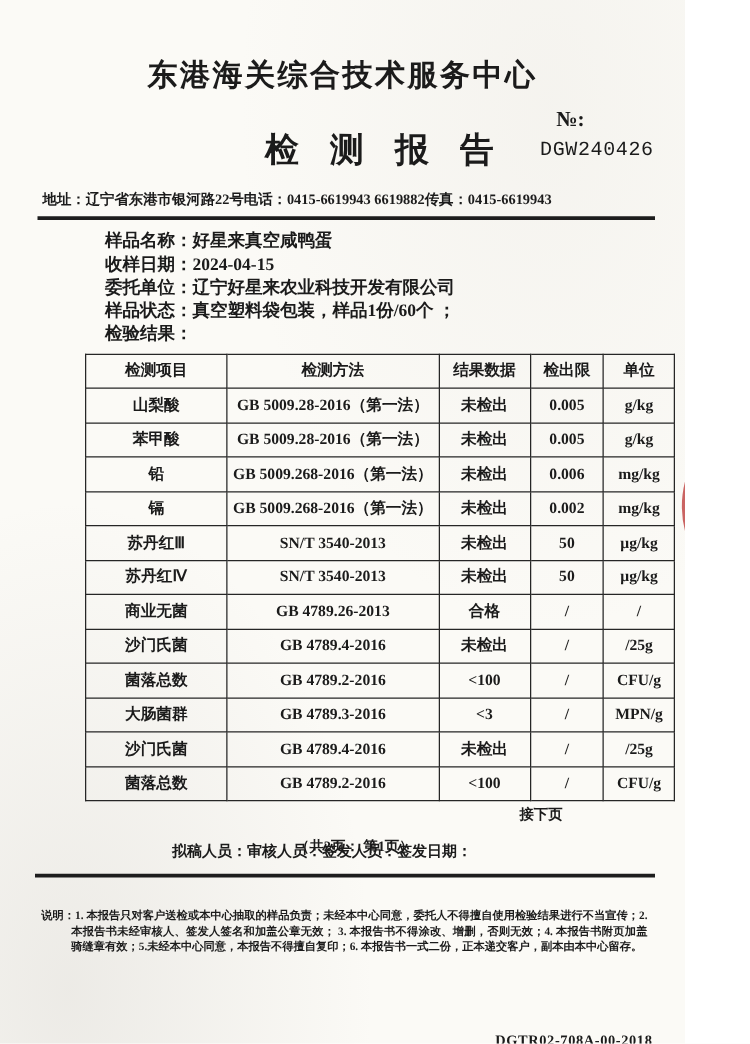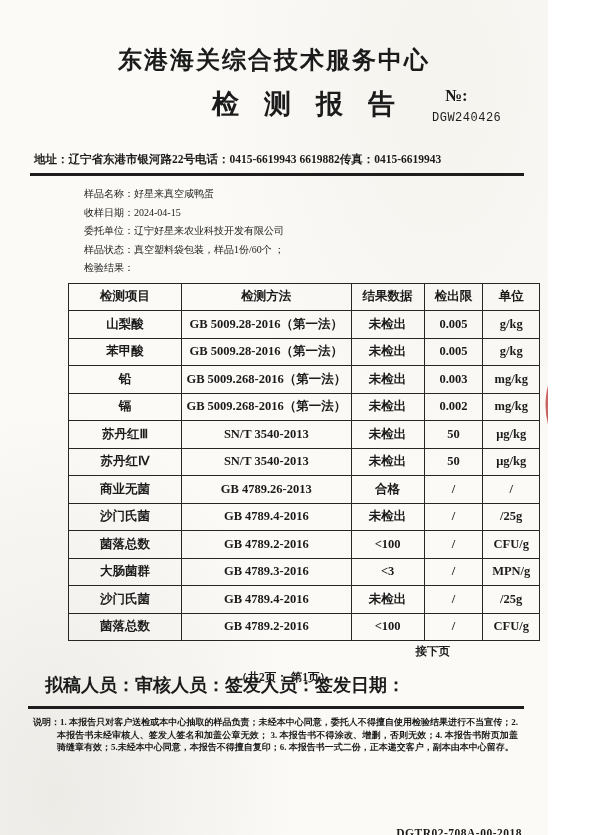--- a/index.html
+++ b/index.html
@@ -13,59 +13,59 @@
     overflow:hidden;
     font-family:"Liberation Serif", serif;
     color:#1b1b1b;
   }
   .org-title{
     padding-top:44px;text-align:center;
     font-size:24px;font-weight:bold;letter-spacing:2px;
   }
   .report-row{position:relative;height:52px;margin-top:8px;}
   .report-title{
-    position:absolute;left:212px;top:2px;
+    position:absolute;left:212px;top:18px;
     font-size:27px;font-weight:bold;letter-spacing:25px;white-space:nowrap;
   }
   .no-block{position:absolute;left:432px;top:2px;width:120px;}
   .no-label{font-size:17px;font-weight:bold;padding-left:13px;}
-  .no-value{font-size:12px;font-family:"Liberation Mono", monospace;margin-top:5px;letter-spacing:.5px;}
+  .no-value{font-size:16px;font-family:"Liberation Mono", monospace;margin-top:5px;letter-spacing:.5px;}
   .contact-row{
     display:flex;justify-content:flex-start;
     margin:16px 24px 0 30px;padding:0 4px 6px 4px;
     border-bottom:3px solid #1d1d1d;
     font-size:11.5px;font-weight:bold;white-space:nowrap;
   }
   .info-block{margin:9px 0 0 84px;}
-  .info-line{font-size:10px;font-weight:normal;line-height:18.5px;white-space:nowrap;}
+  .info-line{font-size:14px;font-weight:bold;line-height:18.5px;white-space:nowrap;}
   .results-table{
     border-collapse:collapse;table-layout:fixed;
     margin:5px 0 0 68px;width:472px;
   }
   .results-table th,.results-table td{
     border:1.6px solid #262626;
     height:26.5px;padding:0 2px;
     text-align:center;vertical-align:middle;
     font-size:12.5px;font-weight:bold;
     overflow:hidden;white-space:nowrap;
   }
   .page-note-row{
     position:relative;margin:3px 60px 0 68px;height:16px;
     font-size:11.5px;font-weight:bold;
   }
   .page-note{position:absolute;left:168px;margin-top:26px;}
   .next-page{position:absolute;right:38px;}
   .sig-row{
-    display:flex;justify-content:flex-start;
+    display:flex;justify-content:center;
     margin:13px 78px 0 45px;
-    font-size:18px;font-weight:bold;white-space:nowrap;
+    font-size:12px;font-weight:bold;white-space:nowrap;
   }
   .divider{margin:9px 24px 0 28px;border-bottom:3px solid #1d1d1d;}
   .notes{
-    margin:7px 30px 0 33px;
+    margin:24px 30px 0 33px;
     font-size:9px;font-weight:bold;line-height:12.5px;
     text-align:justify;
     padding-left:24px;text-indent:-24px;
   }
   .doc-code{
     position:absolute;right:26px;top:827px;
     font-size:11.5px;font-weight:bold;letter-spacing:.5px;
   }
   .stamp{position:absolute;left:515px;top:295px;width:220px;height:220px;opacity:.88;}
 </style>
@@ -127,21 +127,21 @@
           <td>苯甲酸</td>
           <td>GB 5009.28-2016（第一法）</td>
           <td>未检出</td>
           <td>0.005</td>
           <td>g/kg</td>
         </tr>
         <tr>
           <td>铅</td>
           <td>GB 5009.268-2016（第一法）</td>
           <td>未检出</td>
-          <td>0.003</td>
+          <td>0.006</td>
           <td>mg/kg</td>
         </tr>
         <tr>
           <td>镉</td>
           <td>GB 5009.268-2016（第一法）</td>
           <td>未检出</td>
           <td>0.002</td>
           <td>mg/kg</td>
         </tr>
         <tr>

